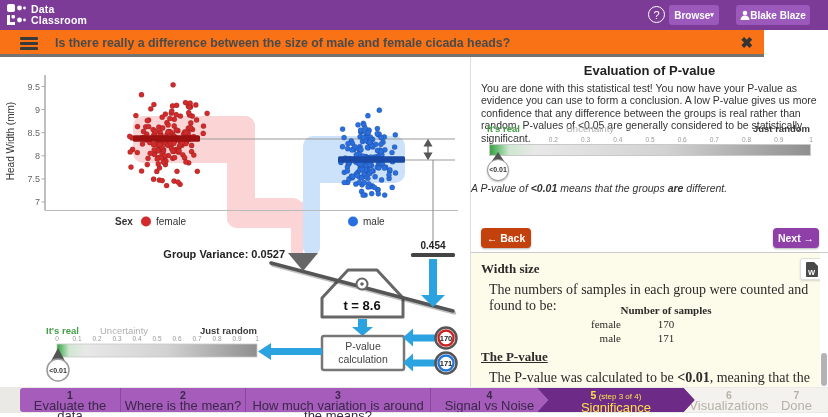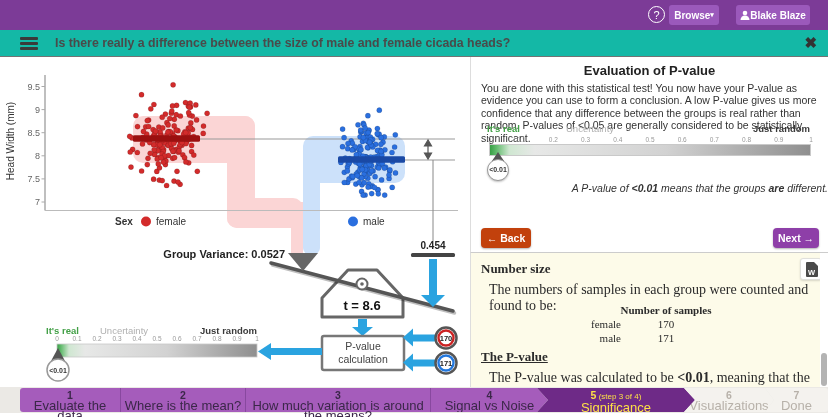--- a/index.html
+++ b/index.html
@@ -13,43 +13,43 @@
   .title{position:absolute;left:140px;top:0;width:440px;height:30px;line-height:30px;
          text-align:center;color:#fff;font-size:15px;font-weight:bold;white-space:nowrap;}
   .help{position:absolute;left:648px;top:6px;width:17px;height:17px;border:1.5px solid #fff;
         border-radius:50%;color:#fff;font-size:11px;line-height:16px;text-align:center;}
   .pillbtn{position:absolute;top:5px;height:20px;background:#9b59bb;border-radius:3px;color:#fff;
         font-size:10px;font-weight:bold;display:flex;align-items:center;justify-content:center;}
   .btn-browse{left:669px;width:50px;}
   .btn-user{left:736px;width:74px;}
   .caret{font-size:7px;}
   
-  .subbar{position:absolute;left:0;top:30px;width:828px;height:27px;background:#14b8a6;
-          border-bottom:1px solid #737373;}
+  .subbar{position:absolute;left:0;top:30px;width:764px;height:27px;background:#f97316;
+          border-bottom:3px solid #737373;}
   .burger{position:absolute;left:20px;top:7px;width:18px;height:13px;}
   .burger i{display:block;height:2.6px;background:#3a3a3a;margin-bottom:2.4px;border-radius:1px;}
   .question{position:absolute;left:55px;top:6px;font-size:12.3px;font-weight:600;color:#4a4a4a;}
   .close-x{position:absolute;right:11px;top:4px;font-size:15px;font-weight:bold;color:#333;}
   
   .chart-svg{position:absolute;left:0;top:57px;}
   .eval{position:absolute;left:470px;top:57px;width:358px;height:195px;border-left:1px solid #ddd;background:#fff;}
   .eval-title{position:absolute;left:0;top:6px;width:100%;text-align:center;font-size:13px;font-weight:bold;color:#222;}
   .eval-body{position:absolute;left:10px;top:25px;width:338px;font-size:10.5px;line-height:12.4px;color:#333;}
   .sc-lab{position:absolute;font-size:9.5px;}
   .sc-green{color:#43a047;font-weight:bold;}
   .sc-grey{color:#b0b0b0;}
   .sc-dark{color:#3a3a3a;font-weight:bold;}
   .sc-bar{position:absolute;left:18px;top:87px;width:322px;height:12px;border:1px solid #c9c9c9;
       background:linear-gradient(90deg,#37a045 0%,#63bb6e 2%,#cfe7d1 6%,#e7e8e7 14%,#d2d2d2 55%,#8f8f8f 100%);}
   .sc-tick{position:absolute;top:79px;font-size:6.5px;color:#999;transform:translateX(-50%);}
   .badge{position:absolute;width:22px;height:22px;border-radius:50%;background:#fff;border:1.5px solid #999;
       box-shadow:0 1px 2px rgba(0,0,0,.25);font-size:7px;font-weight:bold;color:#333;text-align:center;line-height:20px;}
   .badge-ptr{position:absolute;width:0;height:0;border-left:6px solid transparent;border-right:6px solid transparent;
       border-bottom:9px solid #555;}
-  .conclusion{position:absolute;left:0;top:125px;width:100%;text-align:right;font-style:italic;
+  .conclusion{position:absolute;left:0;top:125px;width:100%;text-align:left;font-style:italic;
       font-size:10.5px;color:#333;}
   .navbtn{position:absolute;top:171px;height:20px;border-radius:4px;color:#fff;font-size:10.5px;
       font-weight:bold;line-height:20px;text-align:center;box-shadow:0 1px 2px rgba(0,0,0,.3);}
   .back{left:10px;width:50px;background:#c2410c;}
   .next{right:9px;width:46px;background:#8e3fa8;}
   
   .report{position:absolute;left:470px;top:252px;width:358px;height:135px;background:#fdfbe9;
       border-left:1px solid #ddd;border-top:1px solid #ccc;font-family:"Liberation Serif",serif;color:#2b2b2b;}
   .rep-h{position:absolute;left:10px;font-size:13px;font-weight:bold;}
   .rep-p{position:absolute;left:18px;font-size:14px;}
@@ -75,20 +75,35 @@
   .sub-lab{font-size:8px;font-weight:normal;}
   .rL{border-top-left-radius:3px;border-bottom-left-radius:3px;}
   .rR{border-top-right-radius:3px;border-bottom-right-radius:3px;}
 </style>
 </head>
 <body>
 
 <div class="app">
 
   <div class="topbar">
+    <div class="logo">
+      <svg width="20" height="23" viewBox="0 0 20 23">
+        <rect x="0" y="1" width="8" height="8" rx="2" fill="#fff"></rect>
+        <circle cx="12.5" cy="5" r="2.4" fill="#fff"></circle>
+        <circle cx="17.5" cy="5" r="1.4" fill="#fff"></circle>
+        <path d="M0 12 h3 v7 h5 v3 h-8 z" fill="#fff"></path>
+        <rect x="4.5" y="12" width="3.4" height="3.4" rx="1" fill="#fff"></rect>
+        <circle cx="12.5" cy="17" r="2.4" fill="#fff"></circle>
+        <circle cx="17.5" cy="17" r="1.4" fill="#fff"></circle>
+      </svg>
+      <div class="logo-txt">
+        <div>Data</div>
+        <div>Classroom</div>
+      </div>
+    </div>
     <div class="help">?</div>
     <div class="pillbtn btn-browse">
       <span>Browse</span>
         <span class="caret">▾</span>
     </div>
     <div class="pillbtn btn-user">
       <svg width="10" height="10" viewBox="0 0 10 10">
         <circle cx="5" cy="3" r="2.3" fill="#fff"></circle>
           <path d="M0.5 10 a4.5 4.5 0 0 1 9 0 z" fill="#fff"></path>
       </svg>
@@ -603,21 +618,21 @@
       <span>A P-value of </span><b>&lt;0.01</b><span> means that the groups </span><b>are</b><span> different.</span>
     </div>
     <div class="navbtn back">← Back</div>
     <div class="navbtn next">Next →</div>
   </div>
 
   <div class="report">
     <div class="wbtn">
       <div class="wdoc">W</div>
     </div>
-    <div class="rep-h" style="top:8px;">Number size</div>
+    <div class="rep-h" style="top:8px;">Width size</div>
     <div class="rep-p" style="top:29px;">The numbers of samples in each group were counted and found to be:</div>
     <div class="rep-th" style="top:51px;">Number of samples</div>
     <div class="rep-cell-l" style="top:65px;">female</div>
     <div class="rep-cell-v" style="top:65px;">170</div>
     <div class="rep-cell-l" style="top:79px;">male</div>
     <div class="rep-cell-v" style="top:79px;">171</div>
     <div class="rep-h" style="top:96px;text-decoration:underline;">The P-value</div>
     <div class="rep-p" style="top:117px;">
       <span>The P-value was calculated to be </span><b>&lt;0.01</b><span>, meaning that the groups </span><b>are</b><span> different.</span>
     </div>

